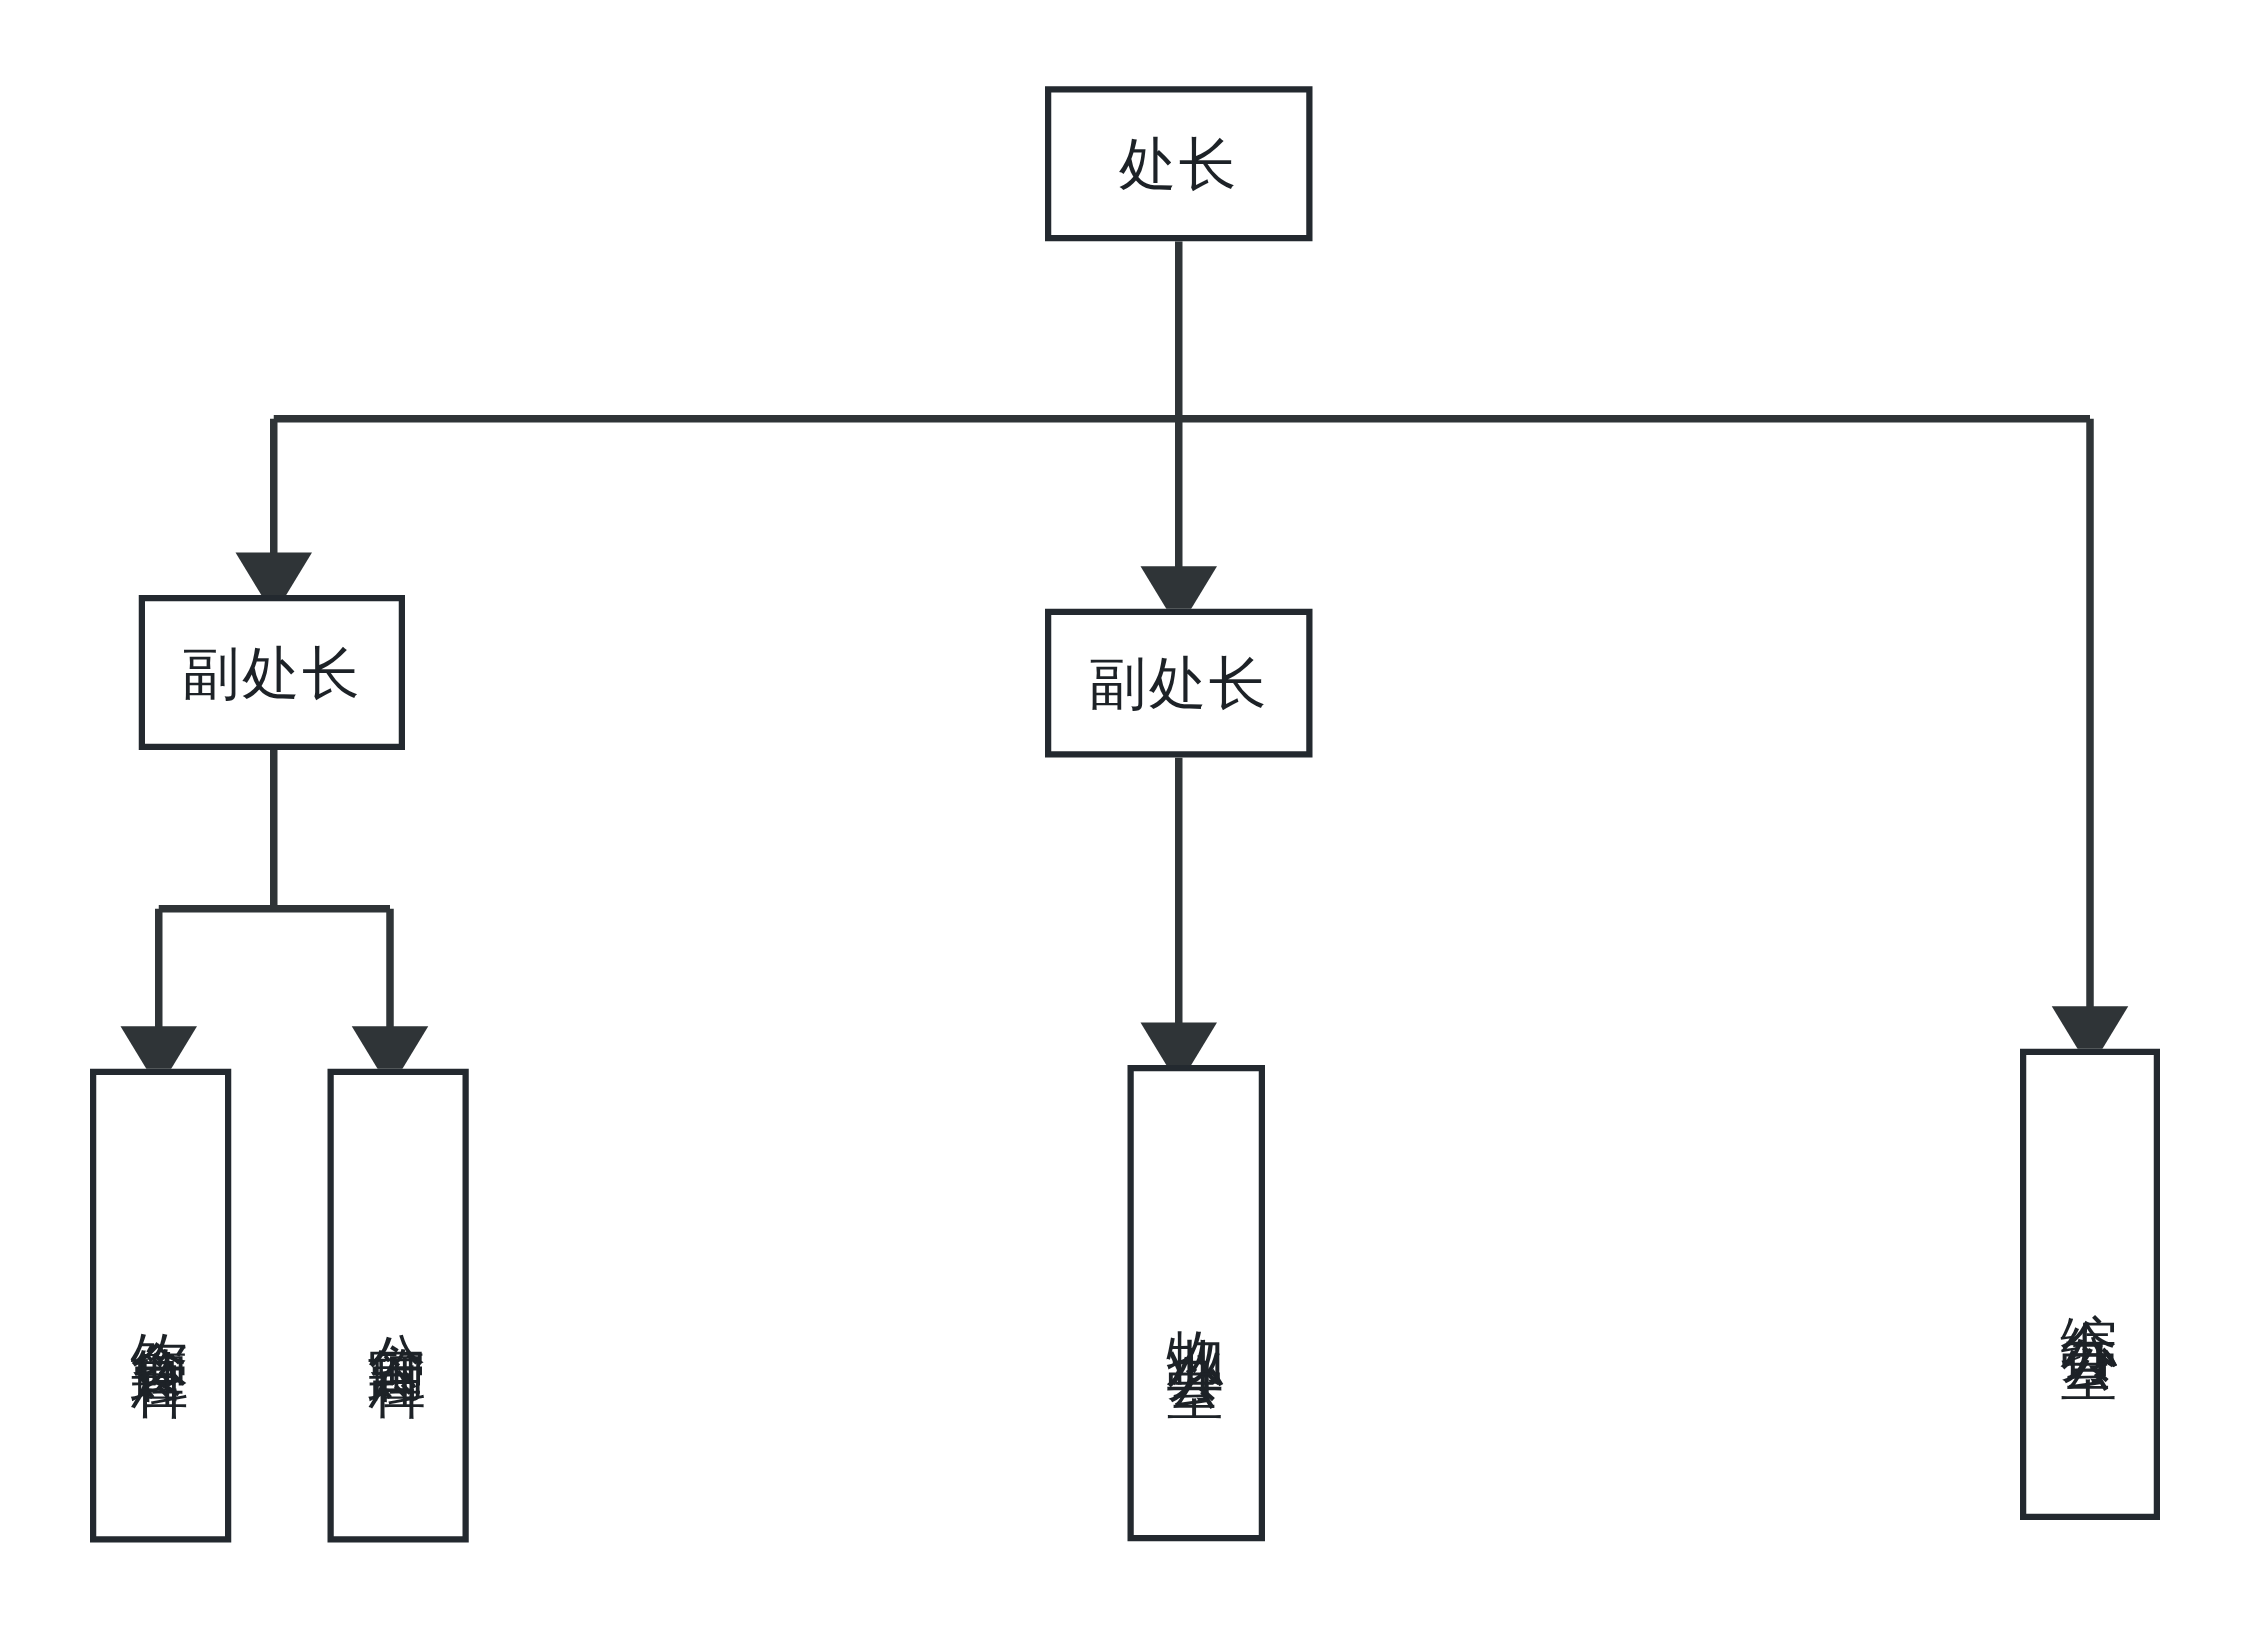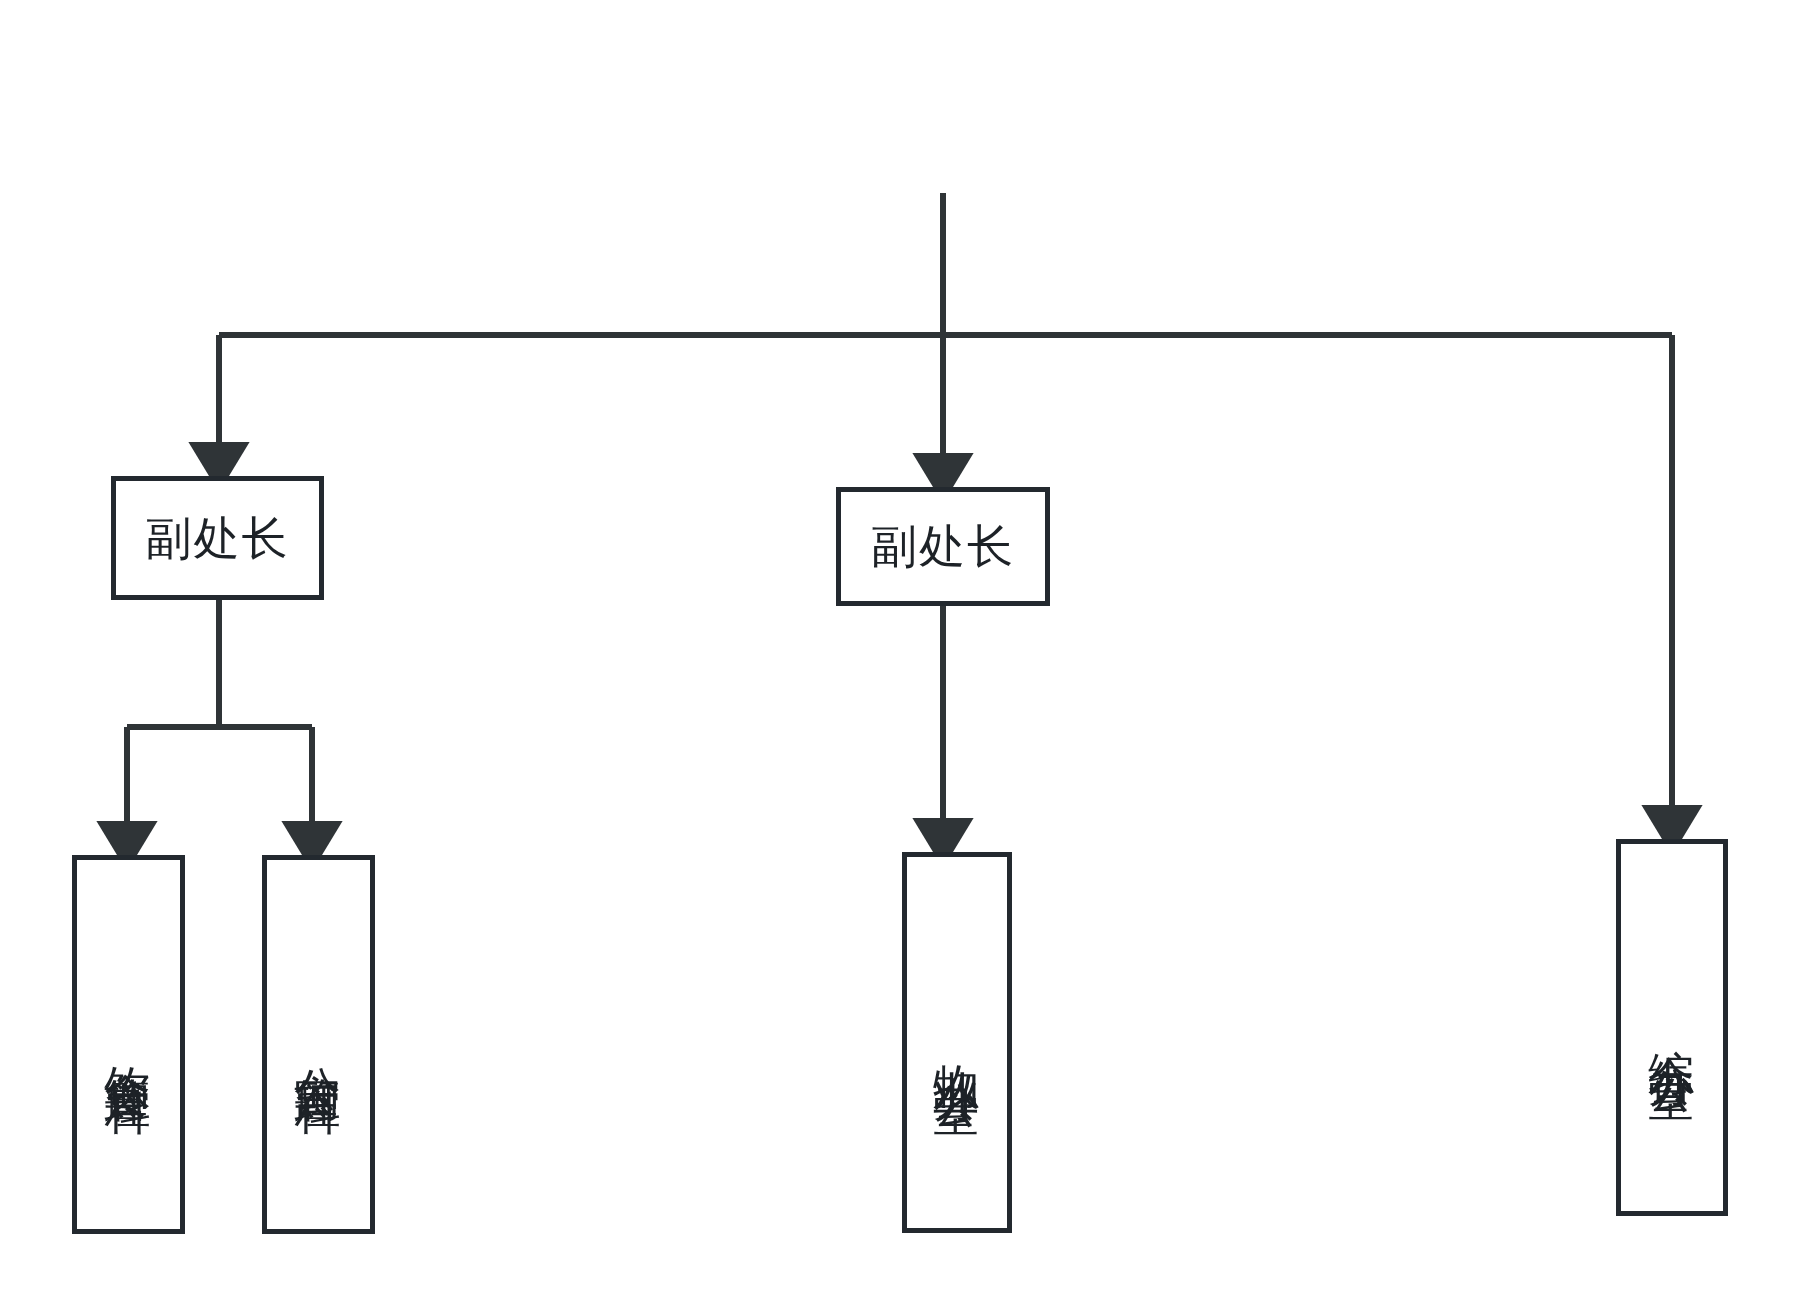--- a/index.html
+++ b/index.html
@@ -84,20 +84,23 @@
 
       <path d="M 219 600 L 219 727"></path>
       <path d="M 127 727 L 312 727"></path>
       <path d="M 127 727 L 127 845" marker-end="url(#arrowhead)"></path>
       <path d="M 312 727 L 312 845" marker-end="url(#arrowhead)"></path>
 
       <path d="M 943 606 L 943 842" marker-end="url(#arrowhead)"></path>
     </g>
   </svg>
 
+  <div class="node" id="node-director">
+    <span class="node-label">处长</span>
+  </div>
 
   <div class="node" id="node-deputy-left">
     <span class="node-label">副处长</span>
   </div>
 
   <div class="node" id="node-deputy-mid">
     <span class="node-label">副处长</span>
   </div>
 
   <div class="node vertical" id="node-catering">

